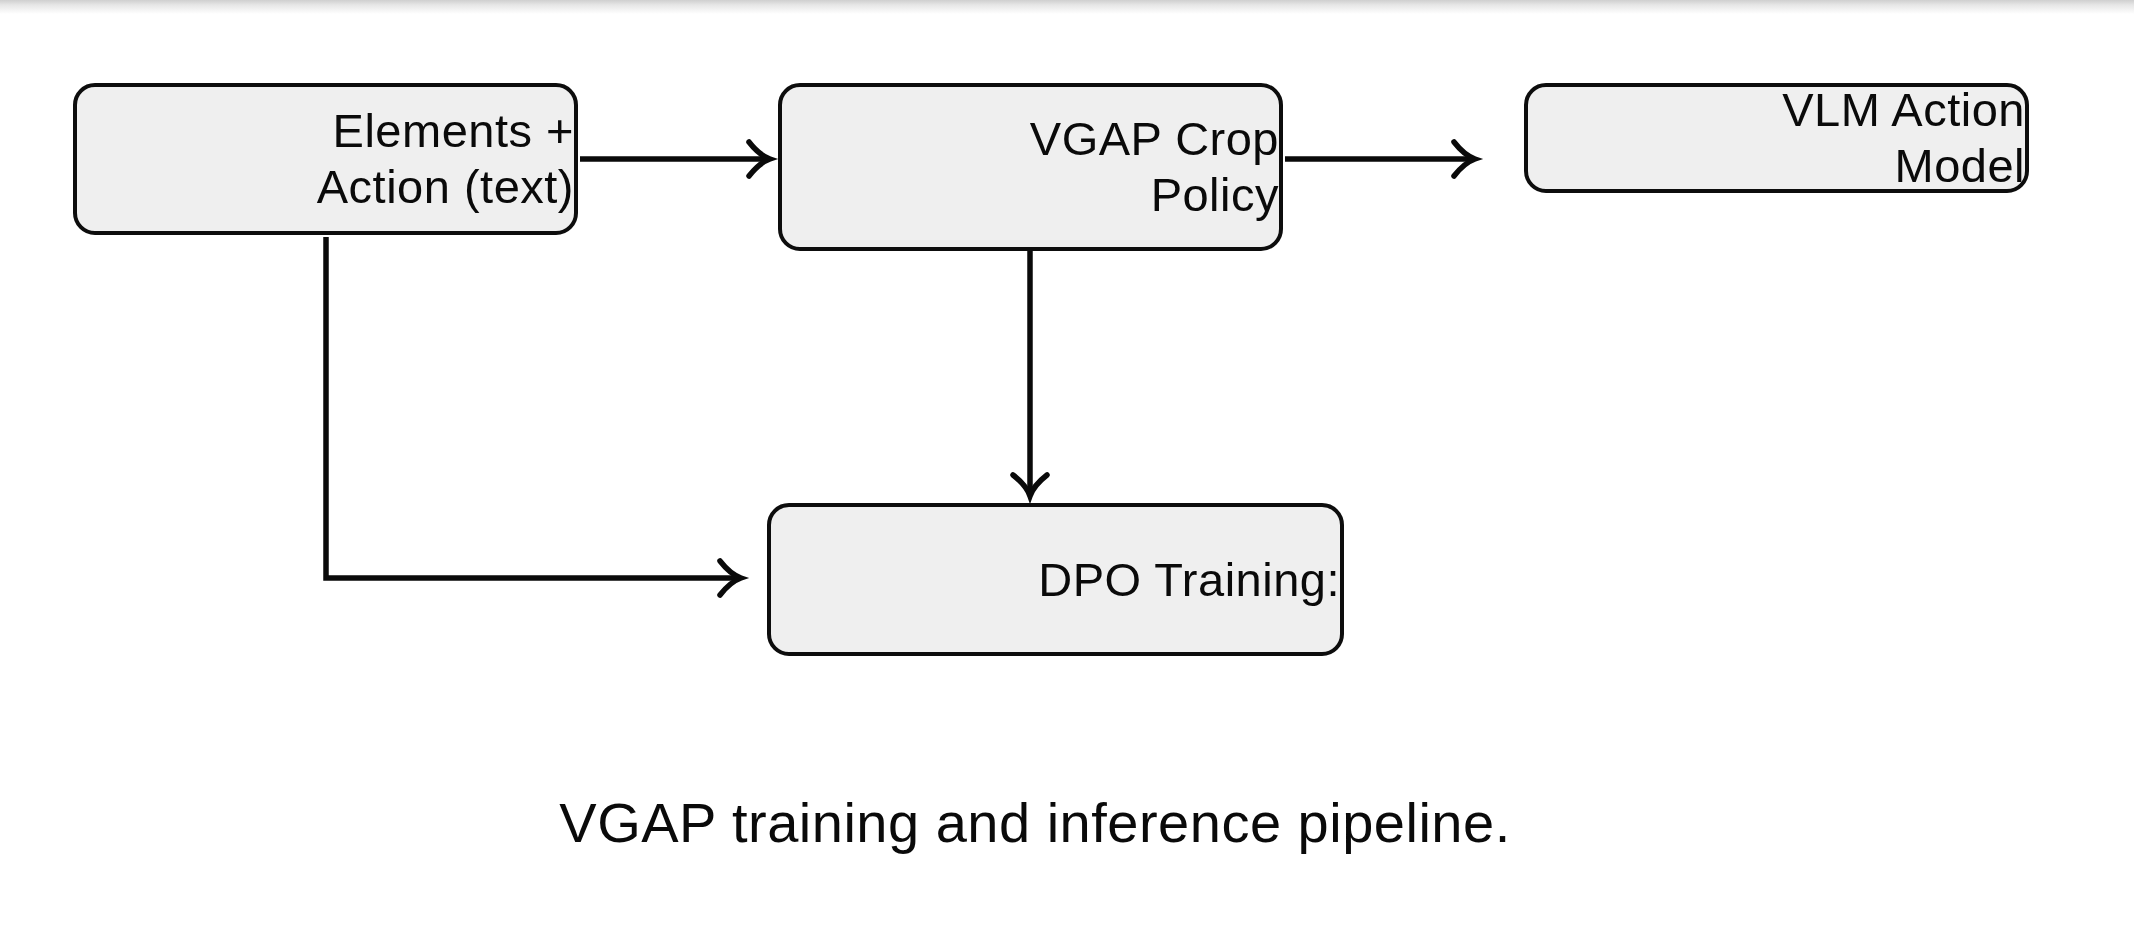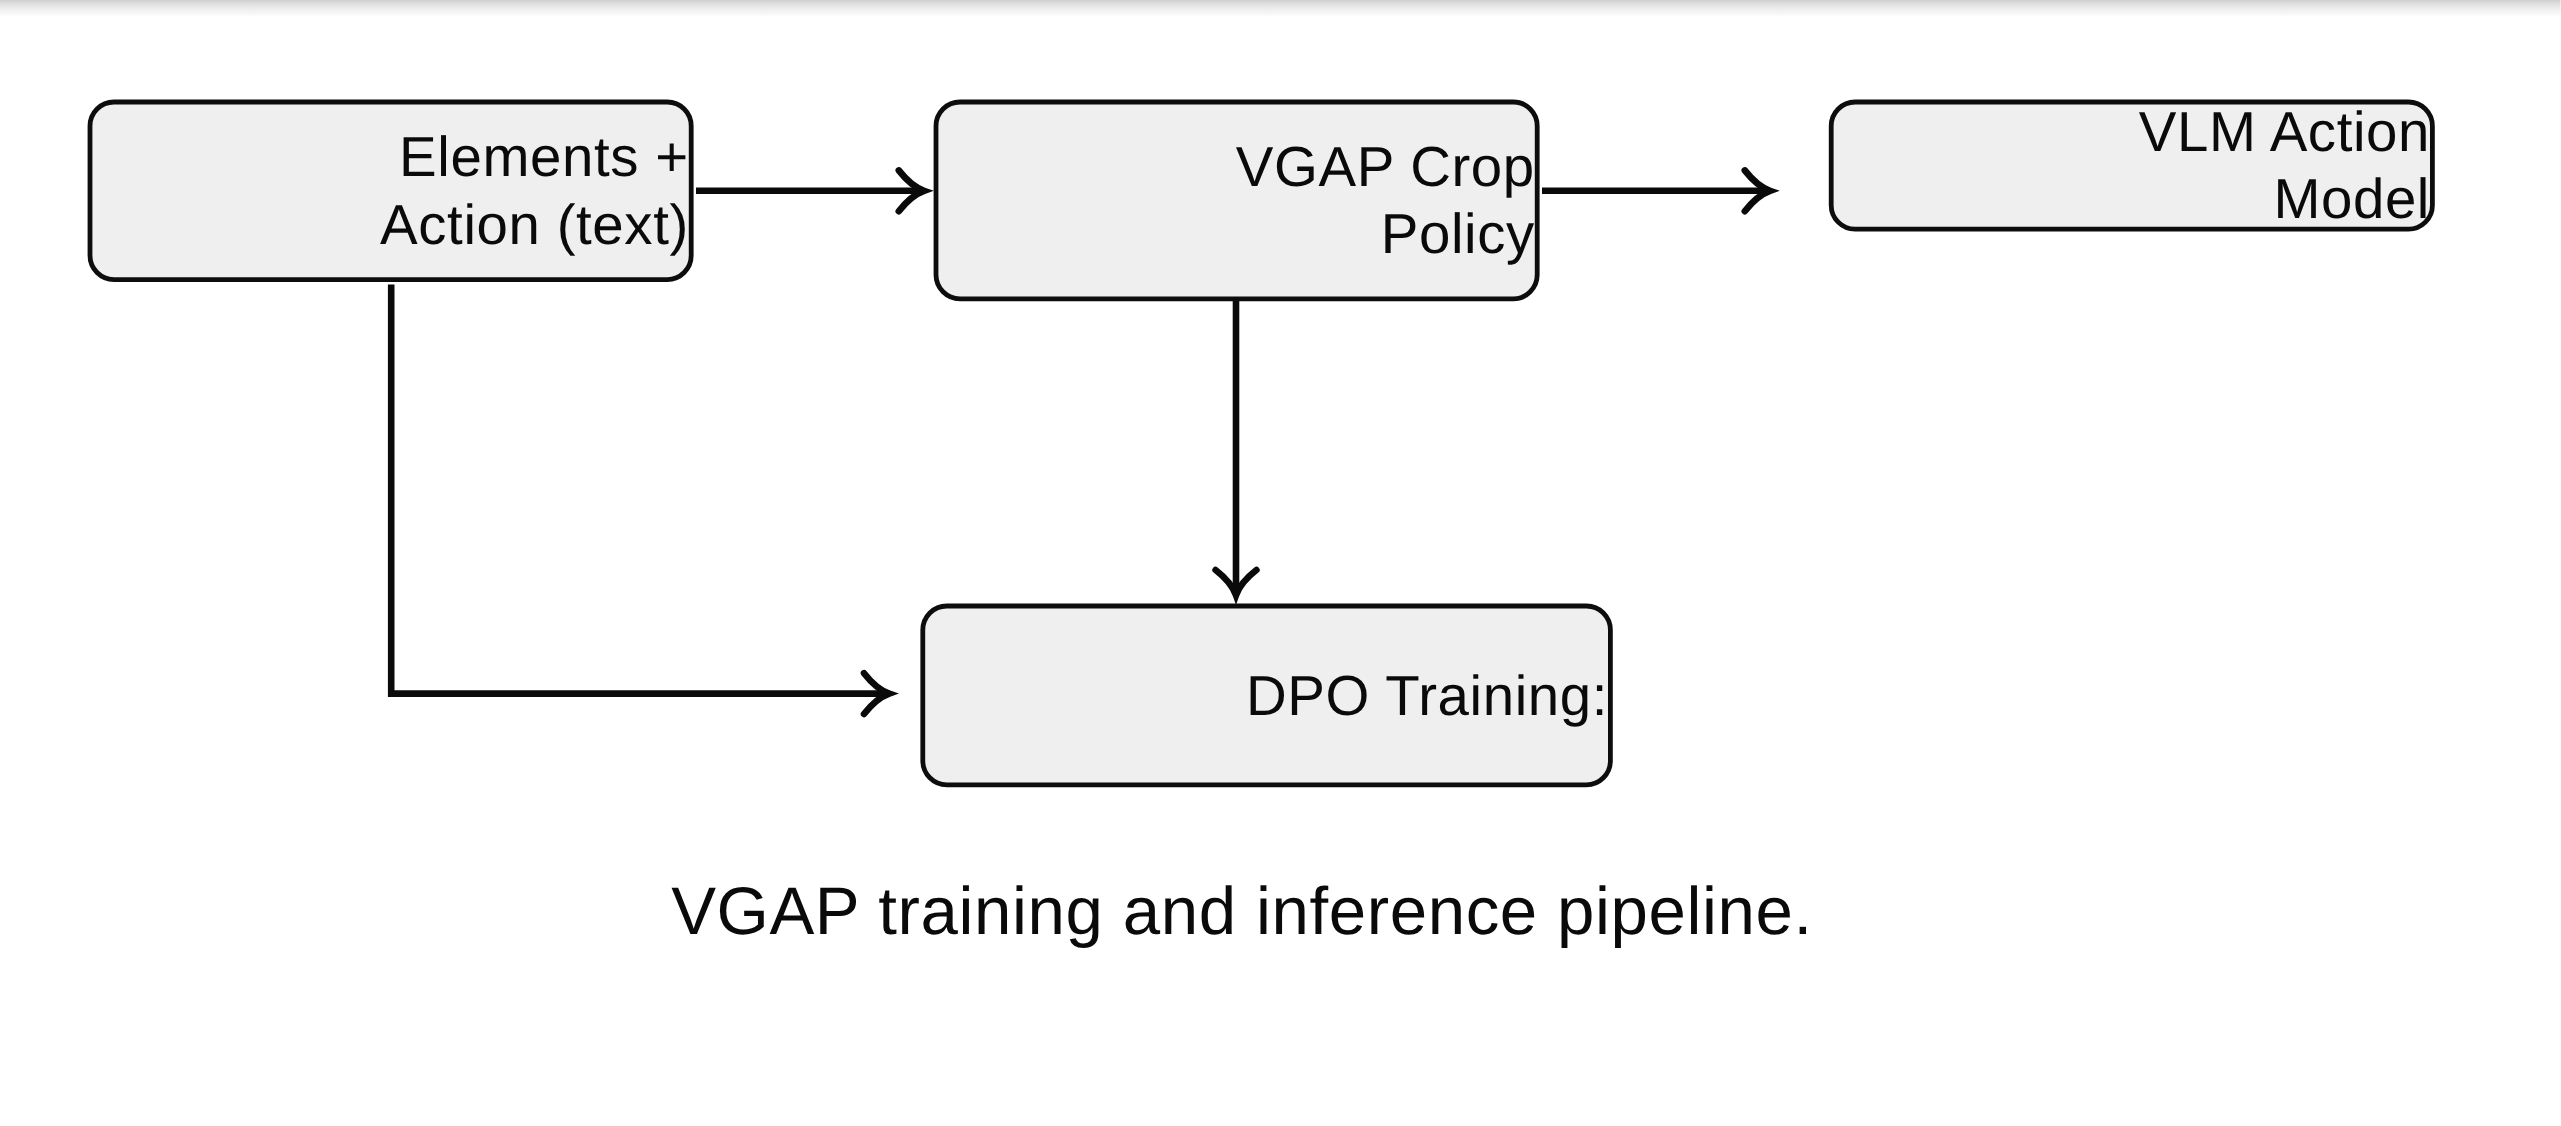--- a/index.html
+++ b/index.html
@@ -49,21 +49,21 @@
     line-height: 56px;
     letter-spacing: 0.5px;
   }
   .node-elements   { left: 73px;   top: 83px;  width: 505px; height: 152px; }
   .node-crop       { left: 778px;  top: 83px;  width: 505px; height: 168px; }
   .node-vlm        { left: 1483px; top: 83px;  width: 505px; height: 110px; margin-left: 41px; }
   .node-dpo        { left: 748px;  top: 503px; width: 577px; height: 153px; margin-left: 19px; }
   .caption {
     position: absolute;
     left: 0;
-    top: 726px;
+    top: 790px;
     width: 2070px;
     text-align: center;
     color: #0a0a0a;
     font-size: 56px;
     letter-spacing: 0.5px;
   }
 </style>
 </head>
 <body>
 

